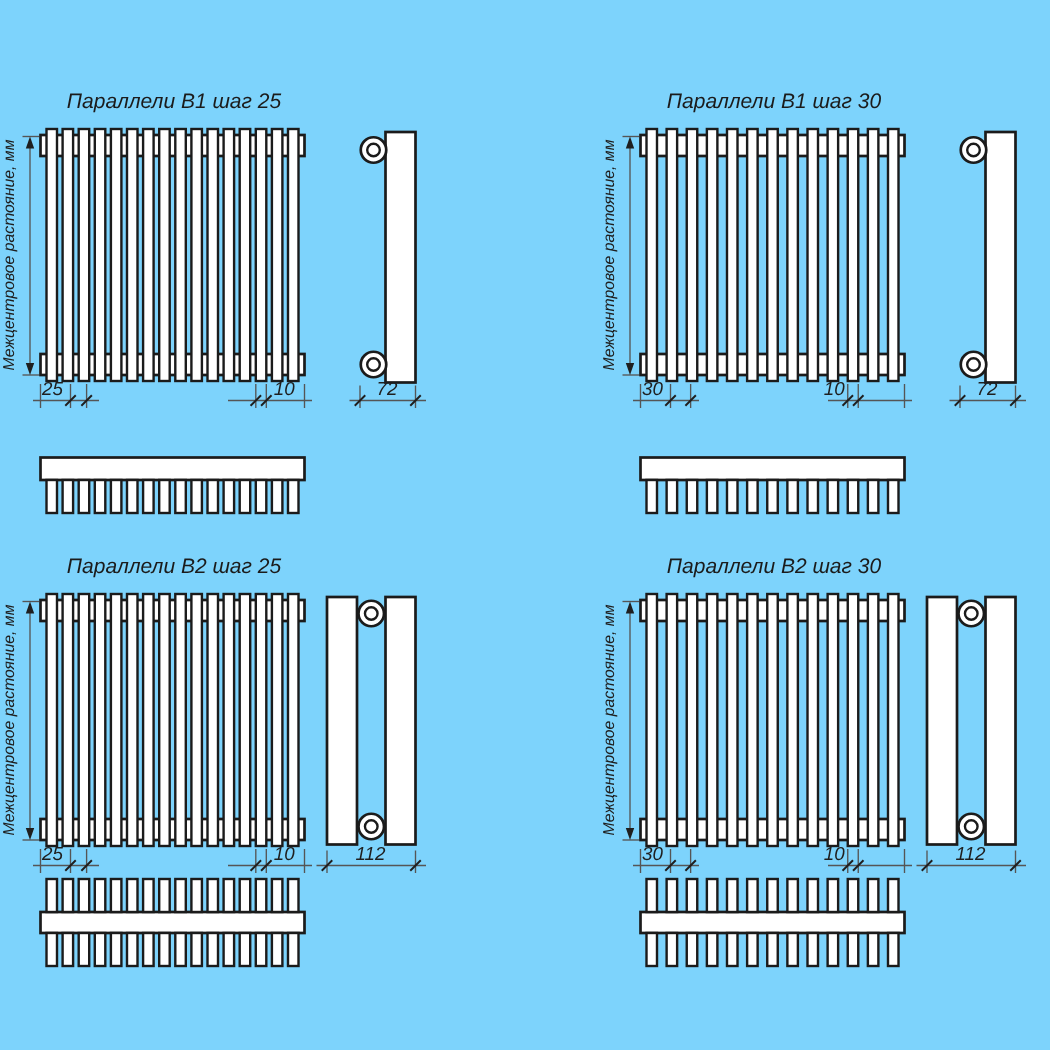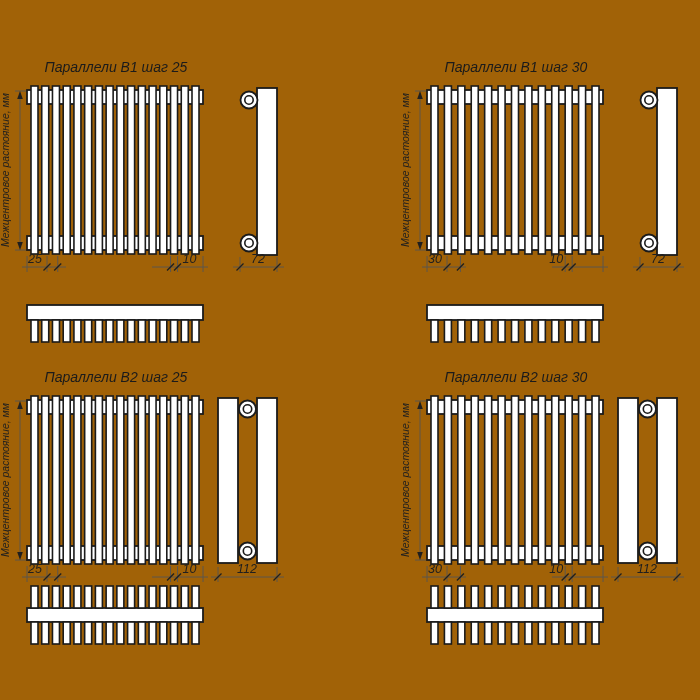--- a/index.html
+++ b/index.html
@@ -1,19 +1,19 @@
 <!DOCTYPE html>
 <html><head>
 <meta charset="utf-8">
 <style>
   html,body{margin:0;padding:0;background:#ffffff;}
   .sheet{
     position:relative;
     width:700px;height:700px;
-    background:#a16207;
+    background:#7dd3fc;
     overflow:hidden;
     font-family:"Liberation Sans",sans-serif;
   }
   svg{position:absolute;left:0;top:0;}
   .t-title{font-family:"Liberation Sans",sans-serif;font-style:italic;font-size:14px;fill:#1b1b1b;}
   .t-dim{font-family:"Liberation Sans",sans-serif;font-style:italic;font-size:12.5px;fill:#1f1f1f;}
   .t-axis{font-family:"Liberation Sans",sans-serif;font-style:italic;font-size:10.5px;fill:#1f1f1f;}
 </style>
 </head>
 <body>

